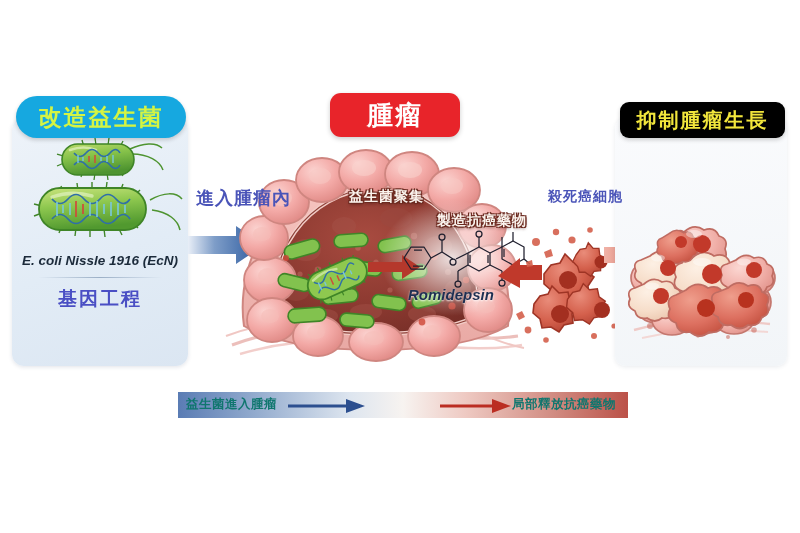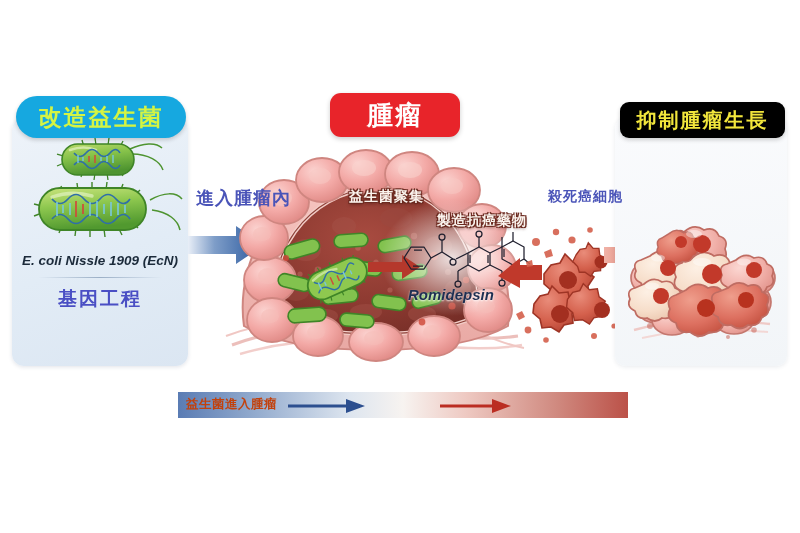--- a/index.html
+++ b/index.html
@@ -84,21 +84,21 @@
 
   
   #legend{
     position:absolute;left:178px;top:392px;width:450px;height:26px;
     background:linear-gradient(90deg,#5a7cb4 0%,#8fa8cc 16%,#dde5ef 38%,
                #f7f3f0 50%,#eec9c2 64%,#d08a80 84%,#bb5148 100%);
     z-index:20;
   }
   .legend-text{
     position:absolute;top:396px;font-weight:bold;font-size:12.5px;
-    color:#c2410c;letter-spacing:.5px;white-space:nowrap;z-index:22;
+    color:#0f766e;letter-spacing:.5px;white-space:nowrap;z-index:22;
   }
   #legend-left-text{left:186px;}
   #legend-right-text{left:512px;}
 
   svg{display:block;overflow:visible;}
   .nosel{user-select:none;}
 </style>
 </head>
 <body>
 
@@ -190,21 +190,21 @@
           <path d="M85 83 L85 99" stroke="#79c7d8"></path>
             <path d="M92 86 L92 96" stroke="#79c7d8"></path>
           <path d="M99 84 L99 98" stroke="#79c7d8"></path>
             <path d="M106 85 L106 97" stroke="#79c7d8"></path>
           <path d="M113 87 L113 95" stroke="#79c7d8"></path>
         </g>
       </g>
     </g>
   </svg>
 
-  <div id="label-ecoli" class="nosel">E. coli Nissle 1909 (EcN)</div>
+  <div id="label-ecoli" class="nosel">E. coli Nissle 1916 (EcN)</div>
   <div id="divider-left"></div>
   <div id="label-genetic" class="nosel">基因工程</div>
 
   <svg style="position:absolute;left:188px;top:222px;" width="78" height="46" viewBox="0 0 78 46">
     <defs>
       <linearGradient id="blueArrow" x1="0" y1="0" x2="1" y2="0">
         <stop offset="0%" stop-color="#e8eef7"></stop>
         <stop offset="35%" stop-color="#7e9dc8"></stop>
         <stop offset="100%" stop-color="#24549b"></stop>
       </linearGradient>
@@ -533,20 +533,21 @@
       <ellipse cx="66" cy="16" rx="8" ry="4"></ellipse>
       <ellipse cx="30" cy="40" rx="7" ry="3.4"></ellipse>
       <ellipse cx="74" cy="44" rx="9" ry="4"></ellipse>
       <ellipse cx="116" cy="44" rx="7" ry="3.4"></ellipse>
       <ellipse cx="24" cy="68" rx="7" ry="3.4"></ellipse>
     </g>
   </svg>
 
   <div id="legend"></div>
   <div id="legend-left-text" class="legend-text nosel">益生菌進入腫瘤</div>
+  <div id="legend-right-text" class="legend-text nosel">局部釋放抗癌藥物</div>
 
   <svg style="position:absolute;left:288px;top:398px;z-index:23;" width="78" height="16" viewBox="0 0 78 16">
     <path d="M0 6.5 L58 6.5 L58 1 L77 8 L58 15 L58 9.5 L0 9.5 Z" fill="#2c4f8f"></path>
   </svg>
   <svg style="position:absolute;left:440px;top:398px;z-index:23;" width="72" height="16" viewBox="0 0 72 16">
     <path d="M0 6.5 L52 6.5 L52 1 L71 8 L52 15 L52 9.5 L0 9.5 Z" fill="#bb2d22"></path>
   </svg>
 
   <div id="badge-tumor" class="badge nosel">腫瘤</div>
   <div id="badge-probiotic" class="badge nosel">改造益生菌</div>

